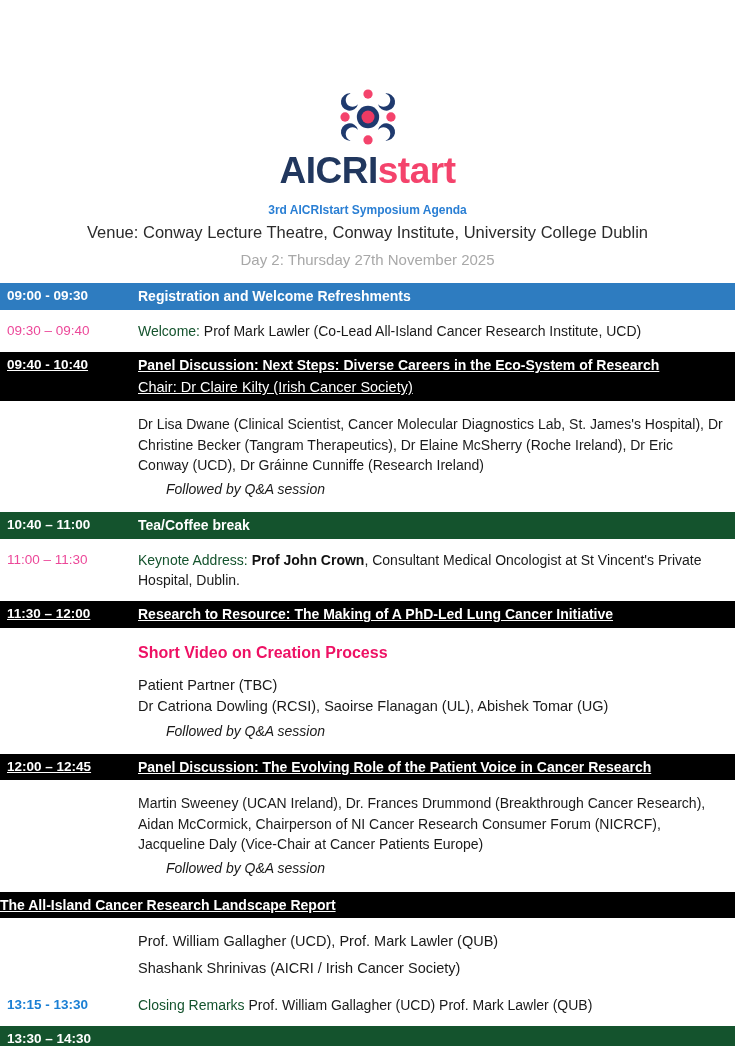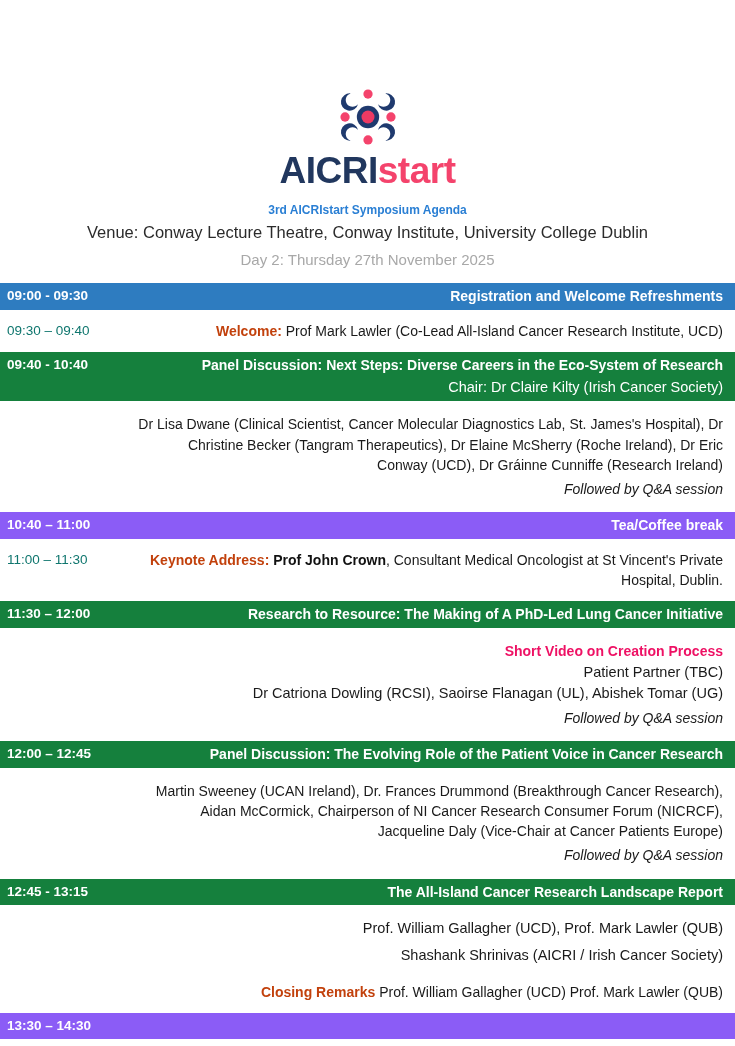--- a/index.html
+++ b/index.html
@@ -74,80 +74,79 @@
     margin-top: 14px;
     width: 735px;
   }
   .row {
     display: flex;
     align-items: flex-start;
     width: 735px;
     box-sizing: border-box;
   }
   .row.bar-dark   { background: #2e7cc0; color: #ffffff; }
-  .row.bar-blue   { background: #15803d; color: #ffffff; }
-  .row.bar-cyan   { background: #8b5cf6; color: #ffffff; }
+  .row.bar-blue   { background: #000000; color: #ffffff; text-decoration: underline; }
+  .row.bar-cyan   { background: #14532d; color: #ffffff; }
   .row.plain      { background: #ffffff; color: #1a1a1a; }
 
   .cell-time {
     width: 138px;
     flex: 0 0 138px;
     box-sizing: border-box;
     padding: 3px 0 3px 7px;
     font-size: 13.5px;
     line-height: 1.45;
     white-space: nowrap;
   }
   .cell-body {
     flex: 1 1 auto;
     box-sizing: border-box;
     padding: 3px 12px 3px 0;
     font-size: 14px;
     line-height: 1.45;
-    text-align: right;
   }
 
   .row.bar-dark .cell-time,
   .row.bar-blue .cell-time,
   .row.bar-cyan .cell-time { font-weight: bold; }
 
   .row.bar-dark .cell-body,
   .row.bar-blue .cell-body,
   .row.bar-cyan .cell-body { font-weight: bold; font-size: 14px; }
 
-  .row.plain .cell-time { color: #0f766e; }
+  .row.plain .cell-time { color: #ec4899; }
 
   .subline {
     display: block;
     font-weight: normal;
     font-size: 14.5px;
     margin-top: 2px;
     color: #ffffff;
   }
 
   .row.detail .cell-body { padding-top: 5px; padding-bottom: 5px; }
 
   .qa {
     display: block;
     font-style: italic;
     font-size: 14px;
     margin-top: 4px;
     margin-left: 28px;
     color: #1a1a1a;
   }
 
-  .pink   { color: #c2410c; font-weight: bold; }
+  .pink   { color: #14532d; font-weight: normal; }
   .bold   { font-weight: bold; color: #111111; }
 
   .pink-head {
     display: block;
     color: #ee1164;
     font-weight: bold;
-    font-size: 14px;
-    margin-bottom: 1px;
+    font-size: 16px;
+    margin-bottom: 11px;
   }
   .plainline { display: block; font-size: 14.5px; }
   .gap-line { display: block; height: 6px; }
   .spacer { height: 8px; width: 735px; }
 </style>
 </head>
 <body>
 
 <div class="page">
 
@@ -226,34 +225,34 @@
         <div class="cell-time">12:00 – 12:45</div>
         <div class="cell-body"><span>Panel Discussion: The Evolving Role of the Patient Voice in Cancer Research</span></div>
       </div>
       <div class="spacer"></div>
       <div class="row plain detail">
         <div class="cell-time"></div>
         <div class="cell-body"><span>Martin Sweeney (UCAN Ireland), Dr. Frances Drummond (Breakthrough Cancer Research), Aidan McCormick, Chairperson of NI Cancer Research Consumer Forum (NICRCF), Jacqueline Daly (Vice-Chair at Cancer Patients Europe)</span><span class="qa">Followed by Q&amp;A session</span></div>
       </div>
       <div class="spacer"></div>
       <div class="row bar-blue">
-        <div class="cell-time">12:45 - 13:15</div>
         <div class="cell-body"><span>The All-Island Cancer Research Landscape Report</span></div>
       </div>
       <div class="spacer"></div>
       <div class="row plain detail">
         <div class="cell-time"></div>
         <div class="cell-body">
           <span class="plainline">Prof. William Gallagher (UCD), Prof. Mark Lawler (QUB)</span>
           <span class="gap-line"></span>
           <span class="plainline">Shashank Shrinivas (AICRI / Irish Cancer Society)</span>
         </div>
       </div>
       <div class="spacer"></div>
       <div class="row plain">
+        <div class="cell-time" style="color: rgb(26, 127, 212); font-weight: bold;">13:15 - 13:30</div>
         <div class="cell-body"><span class="pink">Closing Remarks</span><span> Prof. William Gallagher (UCD) Prof. Mark Lawler (QUB)</span></div>
       </div>
       <div class="spacer"></div>
       <div class="row bar-cyan">
         <div class="cell-time">13:30 – 14:30</div>
         <div class="cell-body"></div>
       </div>
     </div>
 
 </div>

